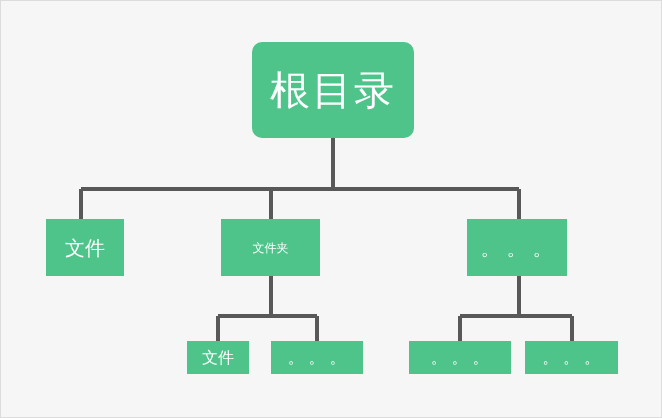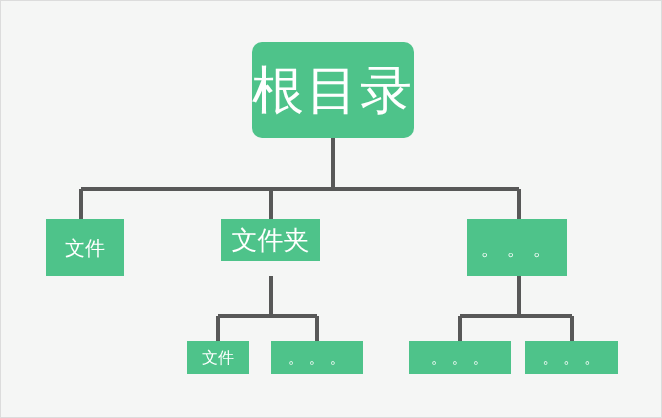--- a/index.html
+++ b/index.html
@@ -42,37 +42,37 @@
   .node-label {
     display: block;
   }
   
   .n-root {
     left: 251px;
     top: 41px;
     width: 162px;
     height: 96px;
     border-radius: 10px;
-    font-size: 52px;
+    font-size: 40px;
     letter-spacing: 2px;
   }
   
   .n-file1 {
     left: 45px;
     top: 218px;
     width: 78px;
     height: 57px;
     font-size: 20px;
   }
   .n-folder {
     left: 220px;
     top: 218px;
     width: 99px;
-    height: 42px;
-    font-size: 26px;
+    height: 57px;
+    font-size: 12px;
   }
   .n-more1 {
     left: 466px;
     top: 218px;
     width: 100px;
     height: 57px;
     font-size: 20px;
   }
   
   .n-file2 {

